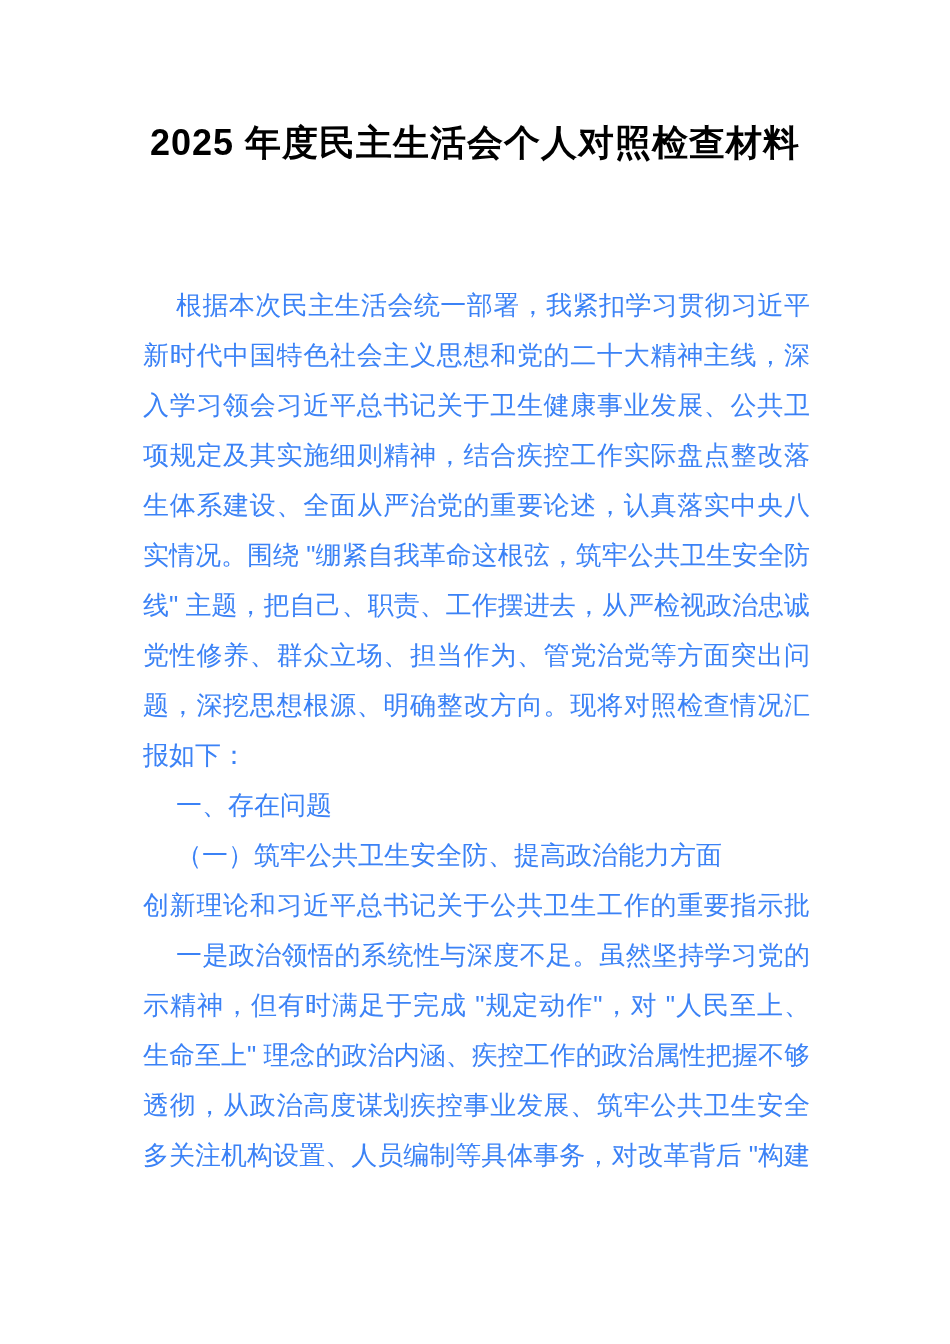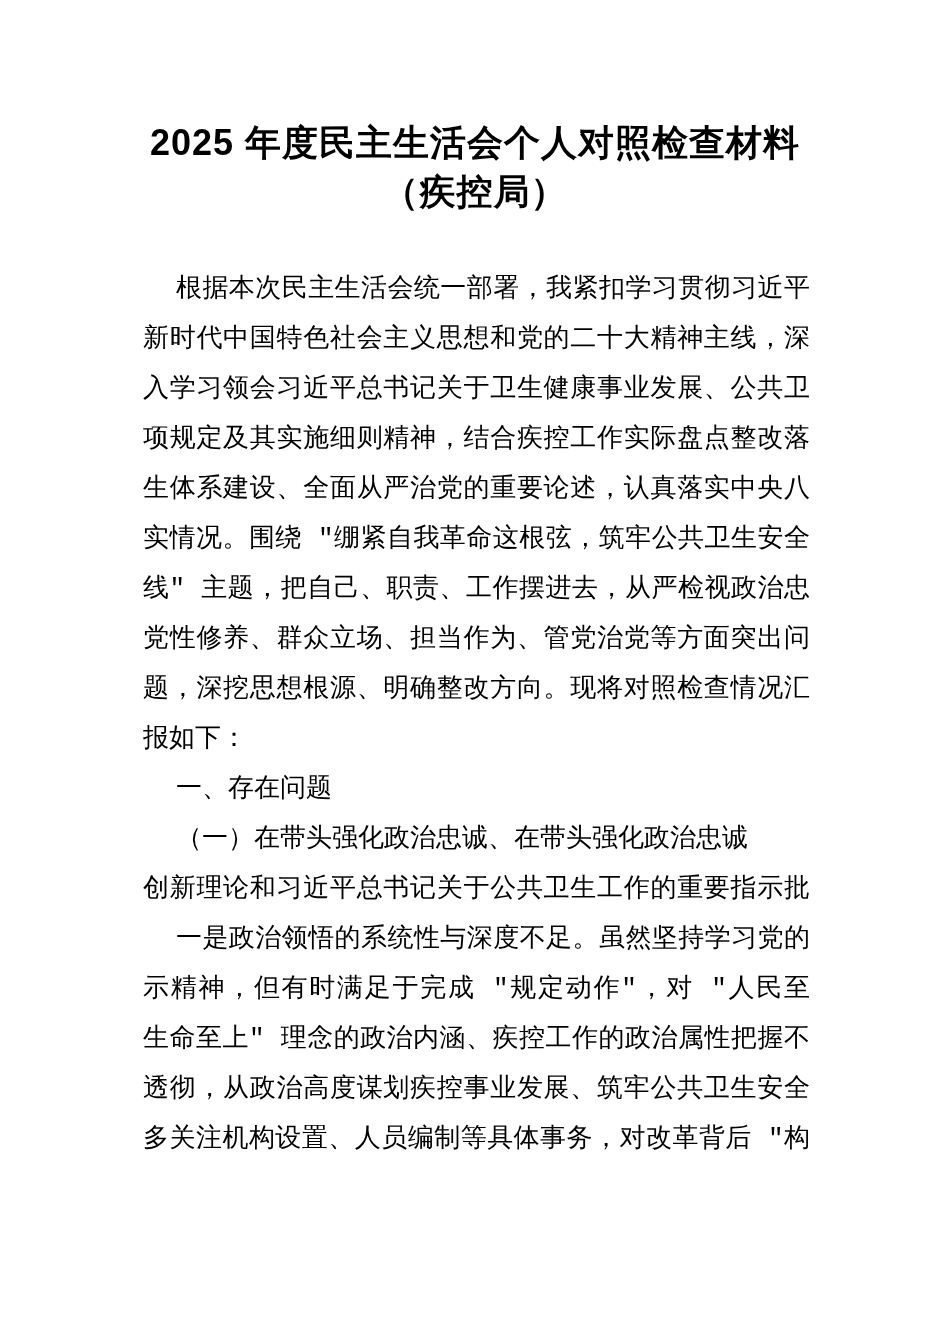--- a/index.html
+++ b/index.html
@@ -22,28 +22,28 @@
     text-align: center;
     font-family: "Liberation Sans", sans-serif;
     font-weight: 700;
     font-size: 36px;
     line-height: 49px;
     letter-spacing: 1px;
     color: #000000;
   }
   .doc-body {
     position: absolute;
-    top: 264px;
+    top: 280px;
     left: 143px;
     width: 667px;
-    font-family: Liberation Mono, monospace;
+    font-family: Liberation Sans, sans-serif;
     font-weight: 400;
     font-size: 26px;
     line-height: 50px;
-    color: #000000;
+    color: #3b82f6;
   }
   .paragraph {
     margin: 0;
     padding: 0;
   }
   .line {
     height: 50px;
     overflow: hidden;
     white-space: normal;
   }
@@ -60,40 +60,39 @@
     text-indent: 33px;
     text-align: center;
   }
 </style>
 </head>
 <body>
 
 <div class="page">
   <div class="doc-title">
     <div>2025 年度民主生活会个人对照检查材料</div>
-    <div>（疾控局）</div>
   </div>
   <div class="doc-body">
       <div class="paragraph">
         <div class="line fill start">根据本次民主生活会统一部署，我紧扣学习贯彻习近平</div>
         <div class="line fill">新时代中国特色社会主义思想和党的二十大精神主线，深</div>
         <div class="line fill">入学习领会习近平总书记关于卫生健康事业发展、公共卫</div>
         <div class="line fill">项规定及其实施细则精神，结合疾控工作实际盘点整改落</div>
         <div class="line fill">生体系建设、全面从严治党的重要论述，认真落实中央八</div>
         <div class="line fill">实情况。围绕 "绷紧自我革命这根弦，筑牢公共卫生安全防</div>
         <div class="line fill">线" 主题，把自己、职责、工作摆进去，从严检视政治忠诚</div>
         <div class="line fill">党性修养、群众立场、担当作为、管党治党等方面突出问</div>
         <div class="line fill">题，深挖思想根源、明确整改方向。现将对照检查情况汇</div>
         <div class="line plain">报如下：</div>
       </div>
       <div class="paragraph">
         <div class="line plain start">一、存在问题</div>
       </div>
       <div class="paragraph">
-        <div class="line plain start">（一）在带头强化政治忠诚、在带头强化政治忠诚</div>
+        <div class="line plain start">（一）筑牢公共卫生安全防、提高政治能力方面</div>
       </div>
       <div class="paragraph">
         <div class="line fill">创新理论和习近平总书记关于公共卫生工作的重要指示批</div>
         <div class="line fill start">一是政治领悟的系统性与深度不足。虽然坚持学习党的</div>
         <div class="line fill">示精神，但有时满足于完成 "规定动作"，对 "人民至上、</div>
         <div class="line fill">生命至上" 理念的政治内涵、疾控工作的政治属性把握不够</div>
         <div class="line fill">透彻，从政治高度谋划疾控事业发展、筑牢公共卫生安全防</div>
         <div class="line fill">多关注机构设置、人员编制等具体事务，对改革背后 "构建</div>
       </div>
     </div>

